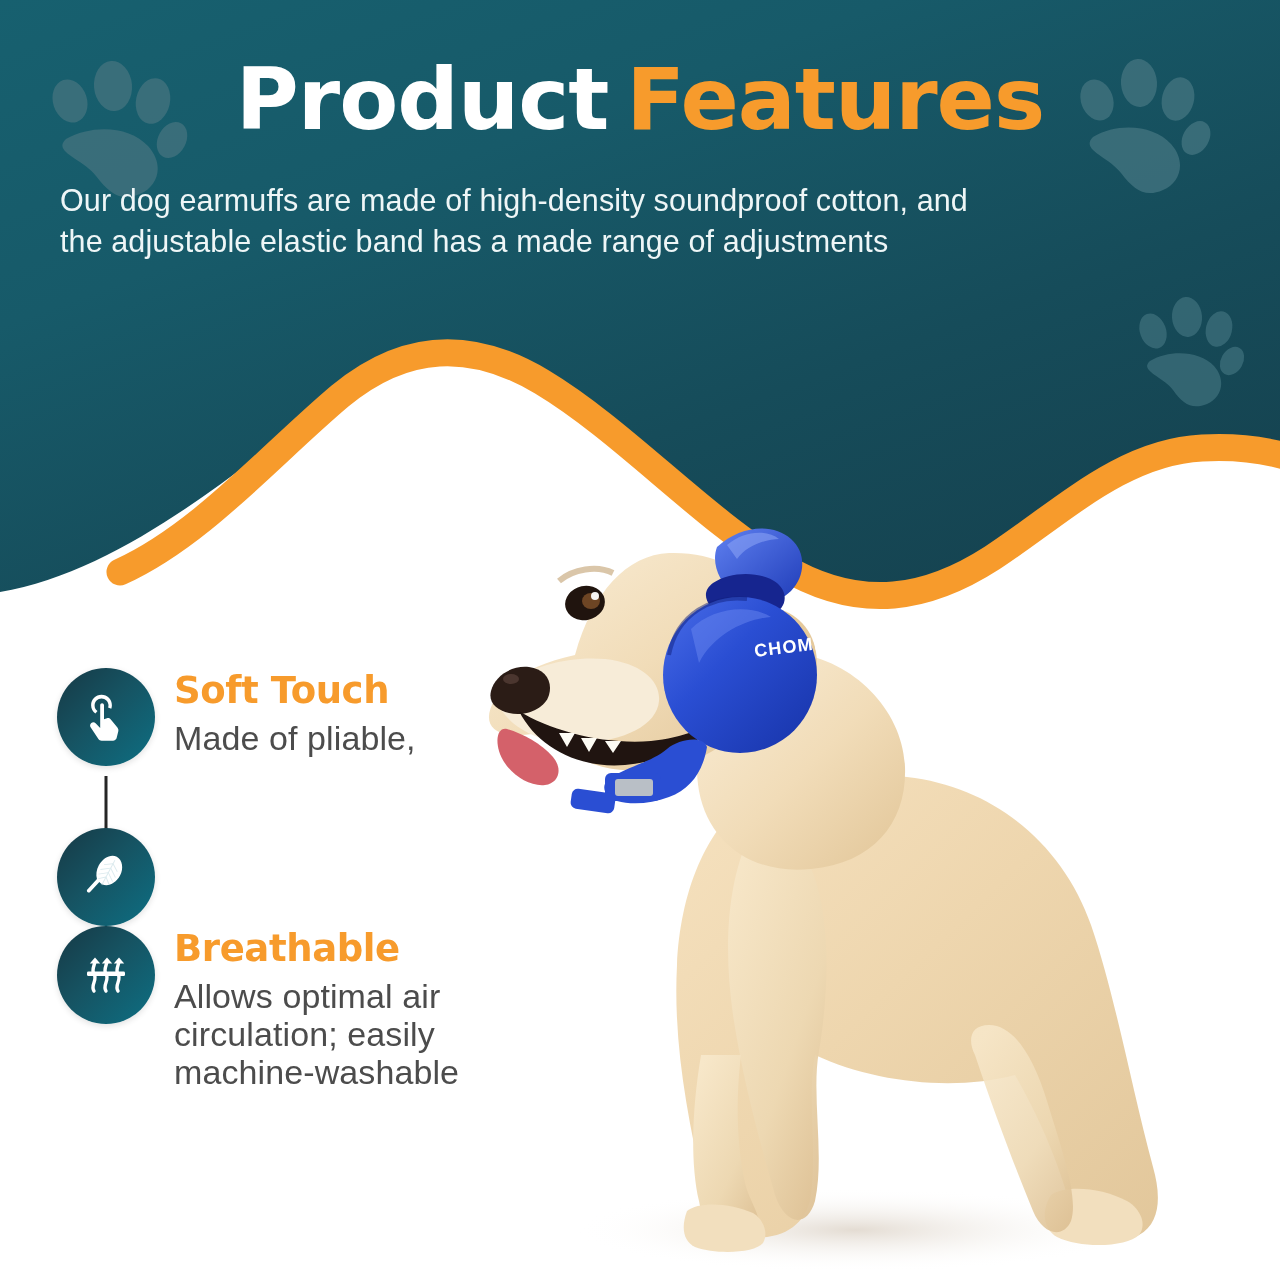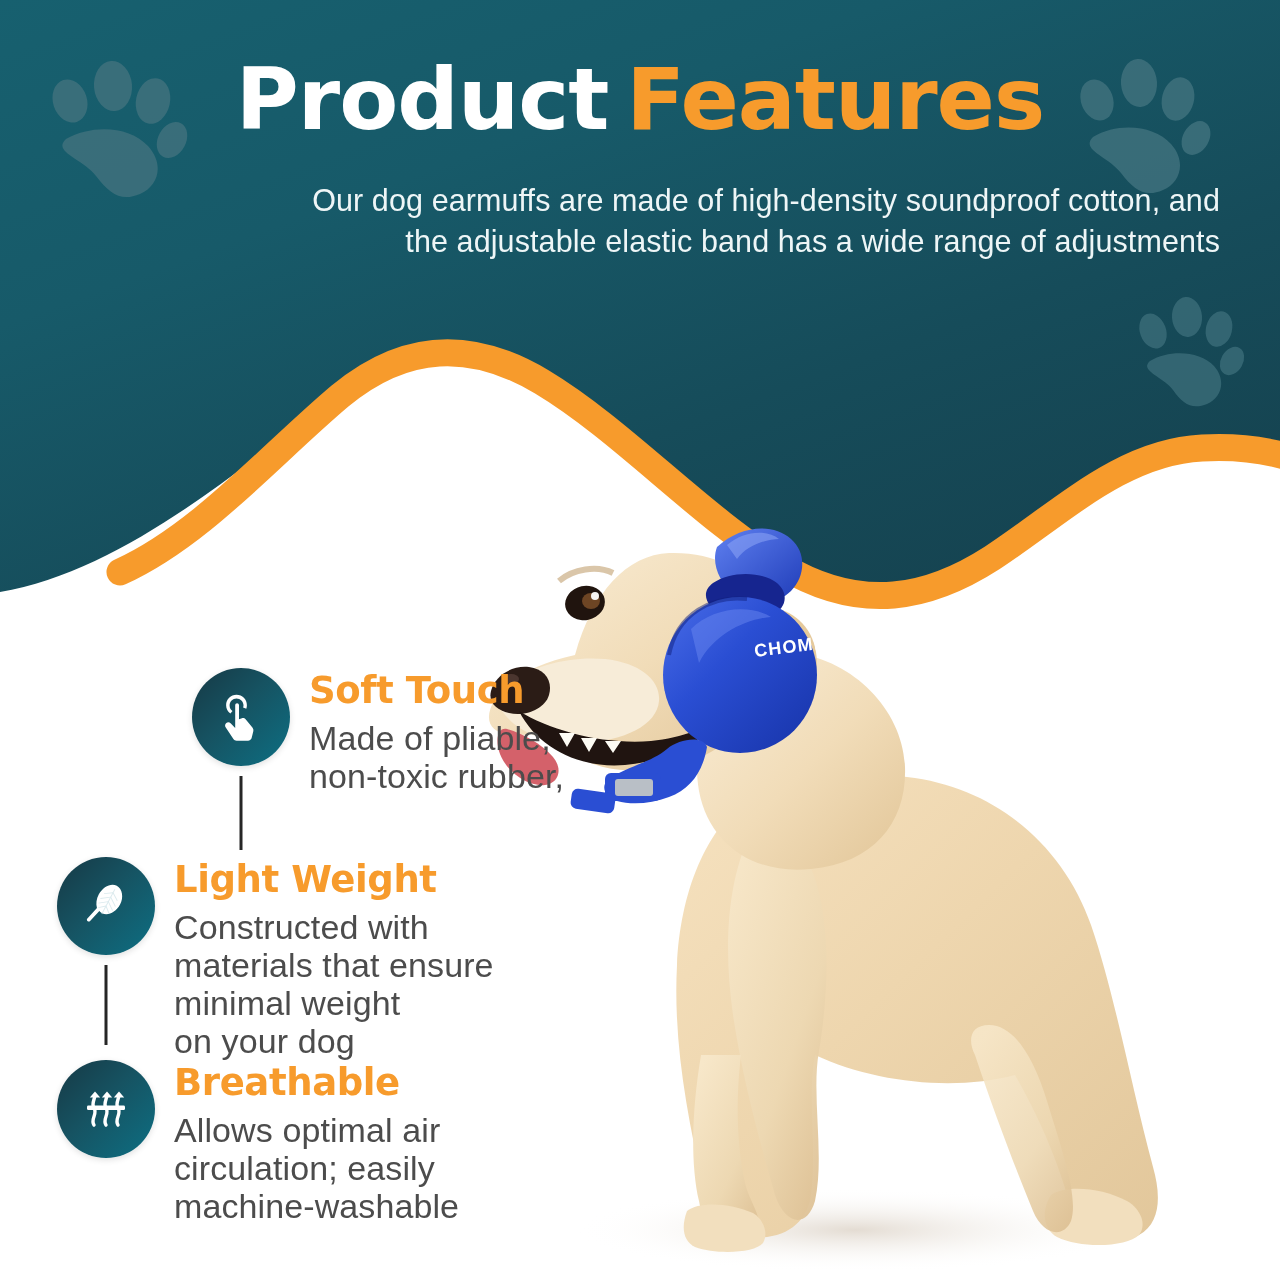--- a/index.html
+++ b/index.html
@@ -52,21 +52,21 @@
     letter-spacing:-1px;
   }
   .ttl-a { color:#ffffff; }
   .ttl-b { color:#f79b2c; margin-left:18px; }
 
   .subhead {
     position:absolute;
     left:50%; top:180px;
     transform:translateX(-50%);
     width:1160px;
-    text-align:right;
+    text-align:left;
     color:#eef6f7;
     font-size:30.5px;
     line-height:1.36;
     font-weight:400;
     letter-spacing:.1px;
     z-index:6;
   }
   .subhead span { display:block; }
 
   
@@ -80,21 +80,21 @@
   .dog-wrap svg { width:100%; height:100%; display:block; }
 
   
   .features {
     position:absolute;
     left:44px; top:668px;
     width:520px;
     z-index:8;
   }
   .feature { position:relative; display:flex; align-items:flex-start; }
-  .f1 { margin-top:0;justify-content:flex-end; }
+  .f1 { margin-top:0; }
   .f2 { margin-top:62px; }
   .f3 { }
 
   .icon-col {
     position:relative;
     width:124px;
     flex:0 0 124px;
     display:flex;
     justify-content:center;
   }
@@ -169,21 +169,21 @@
       <path d="M1150 361 C1170 349 1200 351 1214 366 C1227 381 1221 398 1207 404 C1192 410 1183 404 1173 390 C1162 376 1139 371 1150 361 Z"></path>
     </g>
   </svg>
 
   <div class="headline">
     <span class="ttl ttl-a">Product</span><span class="ttl ttl-b">Features</span>
   </div>
 
   <div class="subhead">
     <span>Our dog earmuffs are made of high-density soundproof cotton, and</span>
-    <span>the adjustable elastic band has a wide range of adjustments</span>
+    <span>the adjustable elastic band has a made range of adjustments</span>
   </div>
 
   <svg class="wave-layer" viewBox="0 0 1280 720" preserveAspectRatio="none">
 
     <path fill="#ffffff" d="M0,592
          C120,572 240,470 330,400
          C400,345 470,340 540,380
          C620,425 700,515 780,565
          C860,615 930,600 990,560
          C1060,515 1120,455 1200,450
@@ -340,21 +340,20 @@
               c0.9,1.1,1.2,2.5,0.9,3.8l-1.6,6.6c-0.4,1.7-1.9,2.9-3.7,2.9H22.6c-1.3,0-2.5-0.6-3.2-1.7l-7.8-11.8c-0.9-1.4-0.6-3.3,0.7-4.3
               c1.3-1,3.2-0.9,4.3,0.3l4.6,4.9V15.2z"></path>
           </svg>
         </div>
         <div class="connector c1"></div>
       </div>
       <div class="text-col">
         <div class="f-title">Soft Touch</div>
         <div class="f-desc">
           <span>Made of pliable,</span>
-          <span>non-toxic rubber,</span>
         </div>
       </div>
     </div>
 
     <div class="feature f2">
       <div class="icon-col">
         <div class="icon-circle">
           <svg width="56" height="56" viewBox="0 0 56 56">
             <g transform="rotate(28 28 28)">
               <path fill="#ffffff" d="M28,5c-6.5,0-11.8,7.2-11.8,16.1c0,5.3,1.9,10,4.8,13l-3.6,13.6c-0.3,1,0.3,2,1.3,2.3
@@ -367,29 +366,20 @@
                   <path d="M28,18 L36.5,24"></path>
                 <path d="M28,23 L20,29"></path>
                   <path d="M28,23 L36,29"></path>
                 <path d="M28,28 L22,33"></path>
                   <path d="M28,28 L34,33"></path>
               </g>
             </g>
           </svg>
         </div>
         <div class="connector c2"></div>
-      </div>
-      <div class="text-col">
-        <div class="f-title">Light Weight</div>
-        <div class="f-desc">
-          <span>Constructed with</span>
-          <span>materials that ensure</span>
-          <span>minimal weight</span>
-          <span>on your dog</span>
-        </div>
       </div>
     </div>
 
     <div class="feature f3">
       <div class="icon-col">
         <div class="icon-circle">
           <svg width="56" height="56" viewBox="0 0 56 56">
             <g fill="none" stroke="#ffffff" stroke-width="3.4" stroke-linecap="round">
               <path d="M16,44 C12,38 20,33 16,27 C13,22.5 17,18 17,14"></path>
               <path d="M28,44 C24,38 32,33 28,27 C25,22.5 29,18 29,14"></path>

